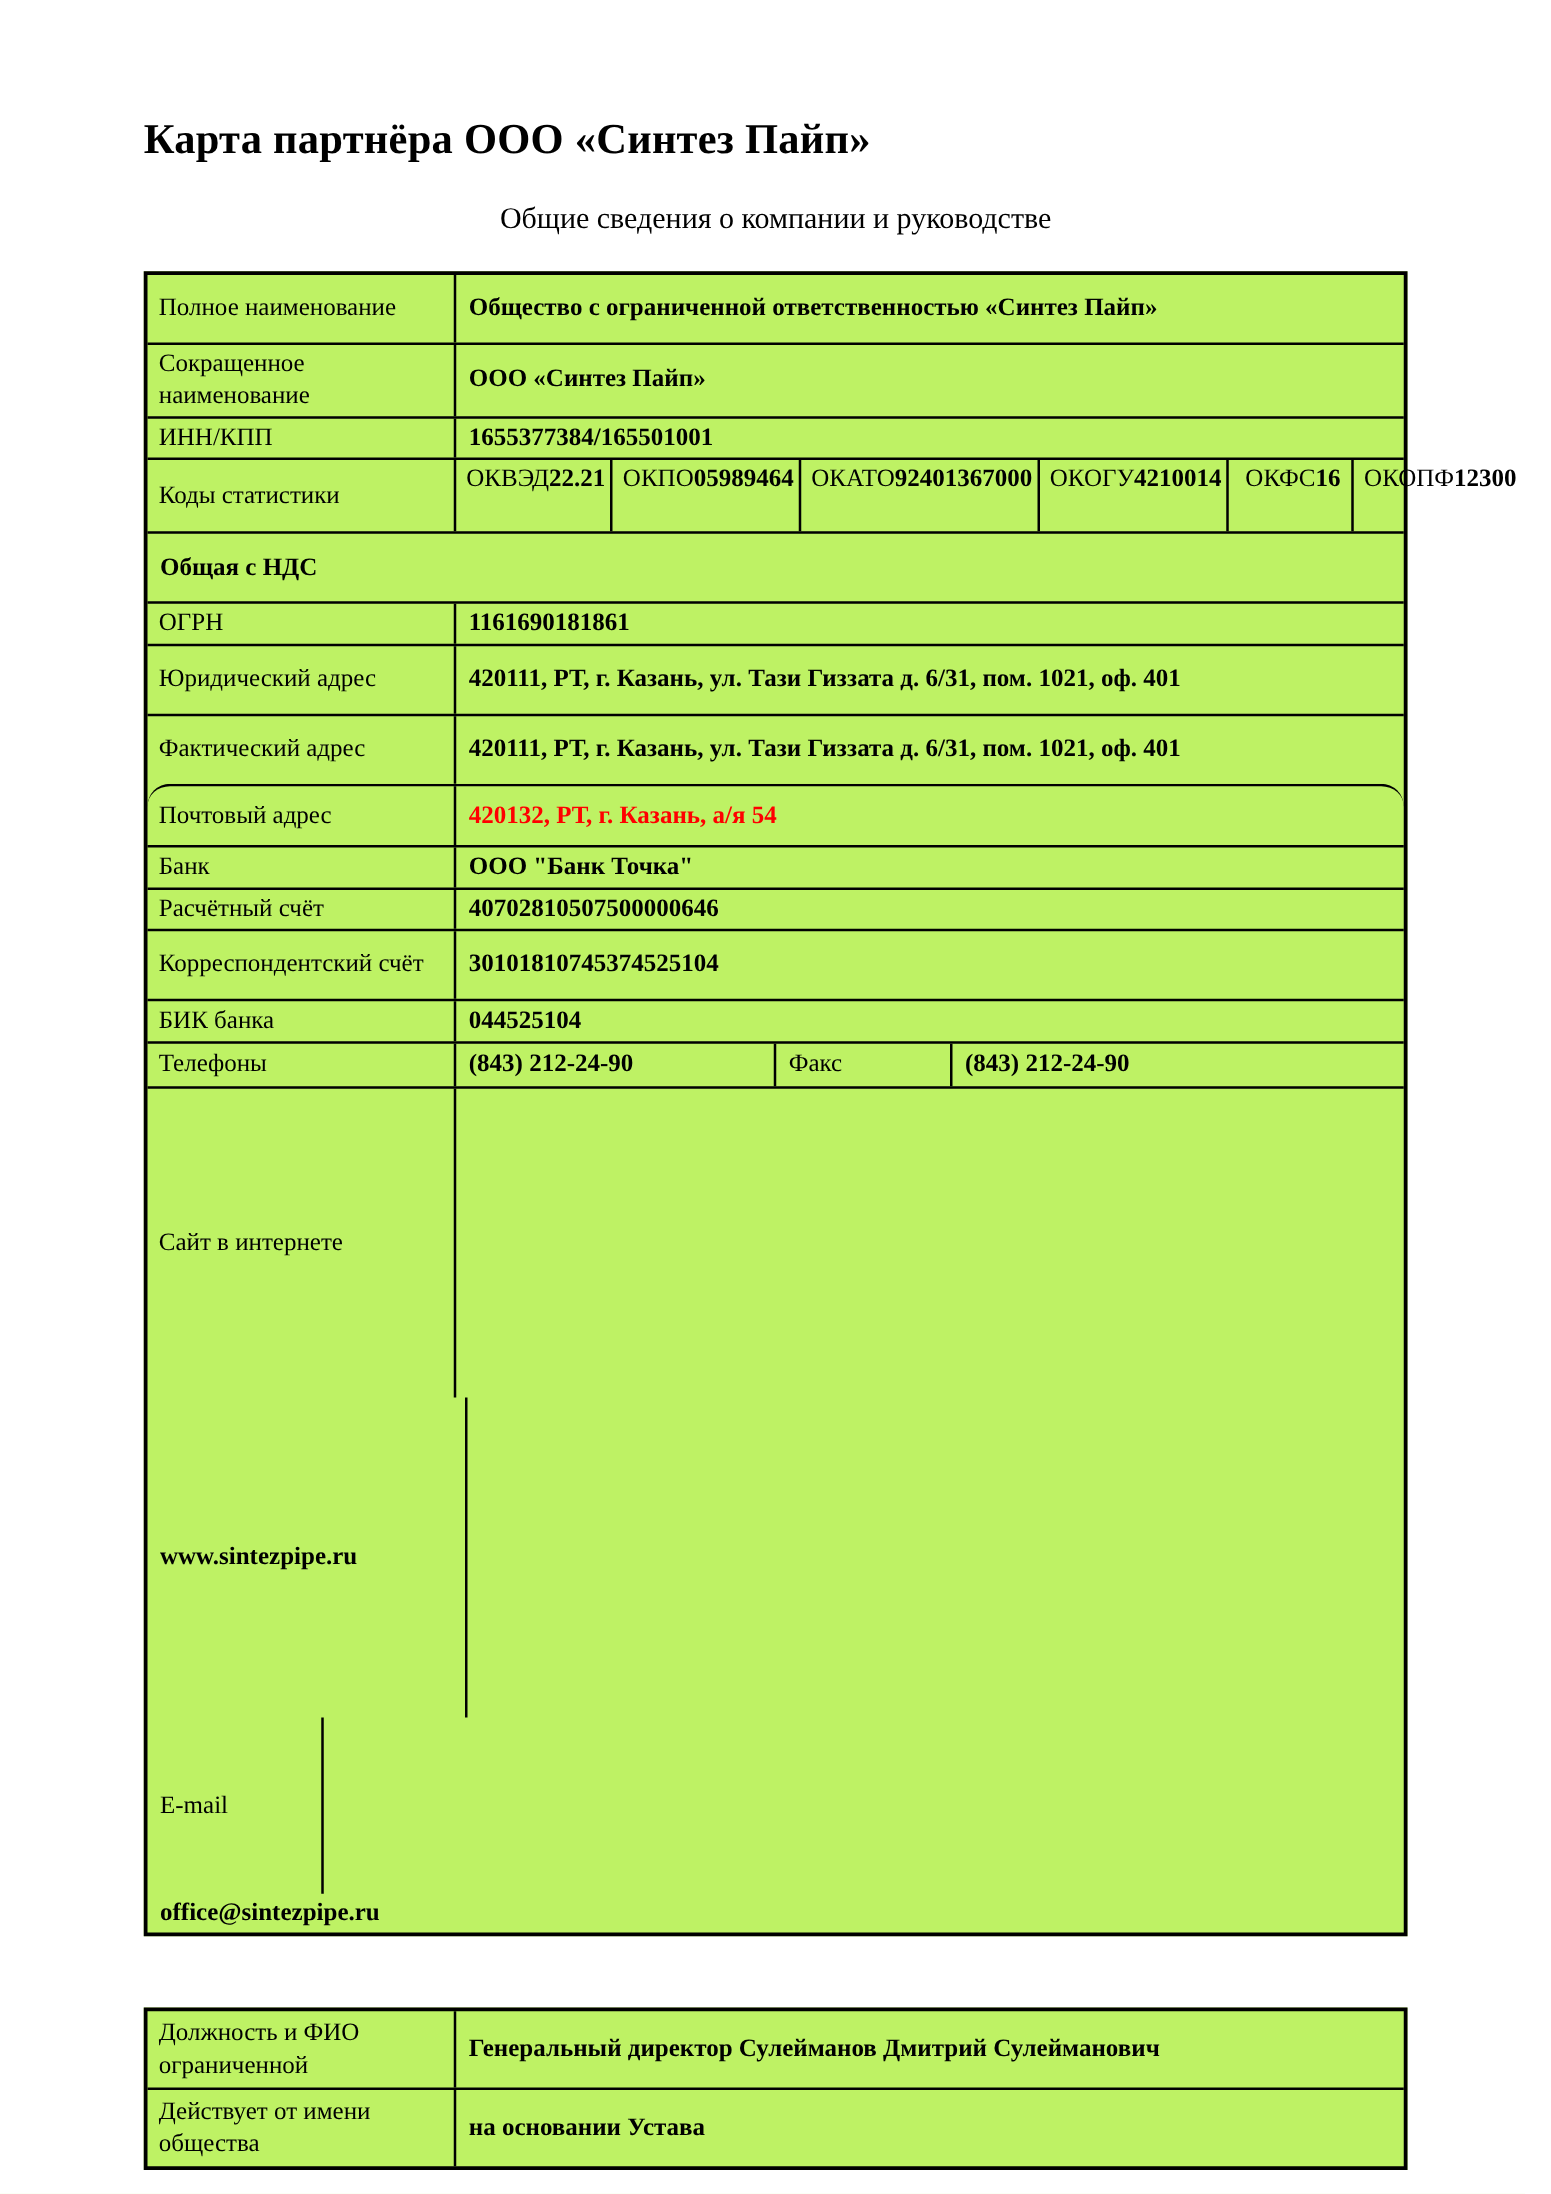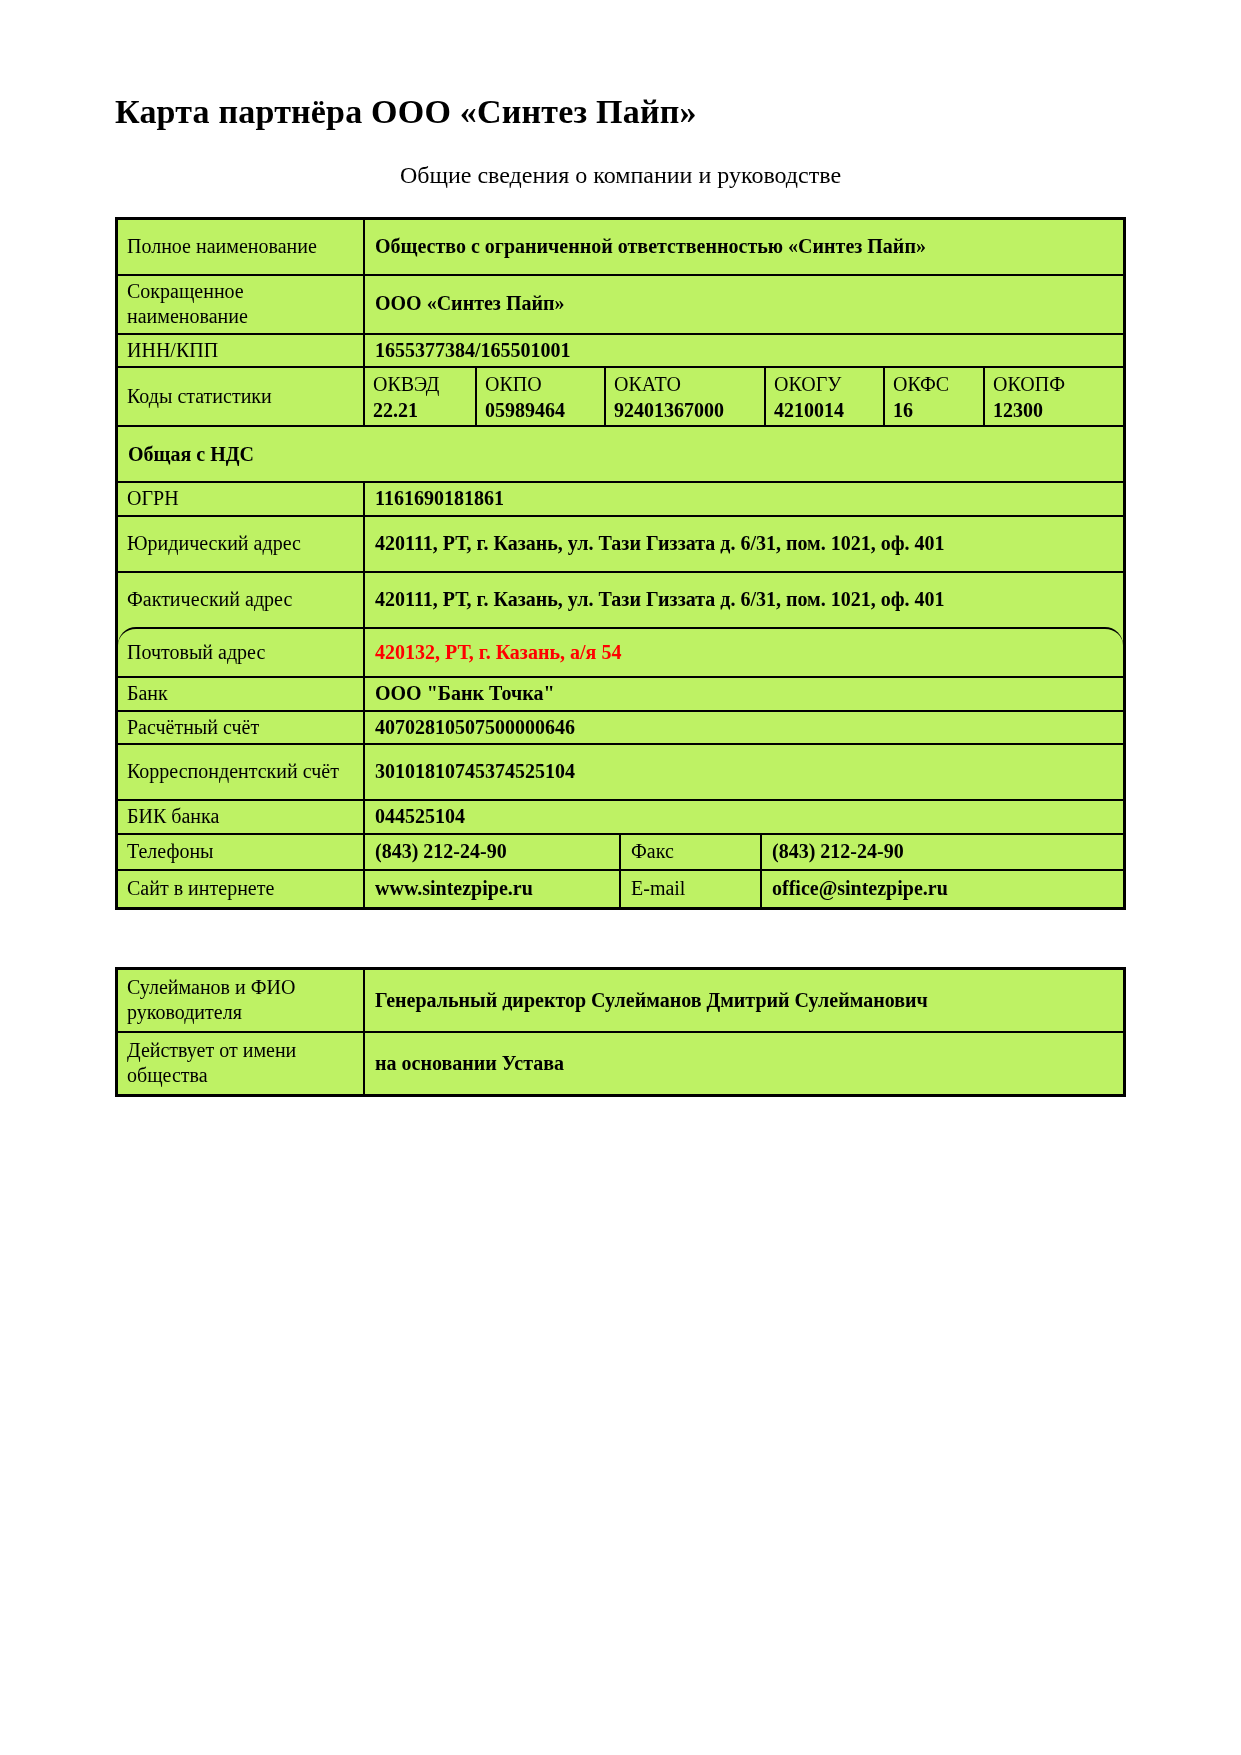--- a/index.html
+++ b/index.html
@@ -74,34 +74,34 @@
   }
   .red {
     color: #ff0000;
   }
   
   .r-2l  { min-height: 54px; }  
   .r-1l  { min-height: 31px; }  
   .r-cod { min-height: 57px; }  
   .r-pst { min-height: 47px; border-radius: 18px; }  
   .r-tel { min-height: 34px; }  
-  .r-www { min-height: 36px; }  
+  .r-www { min-height: 36px; flex-direction: column; }  
   .r-dir { min-height: 61px; }  
   
   .codes {
     flex: 1 1 auto;
     display: flex;
     align-items: stretch;
   }
   .code {
     box-sizing: border-box;
     border-left: 2px solid #000000;
     padding: 2px 4px 2px 8px;
     display: flex;
-    flex-direction: column;
+    flex-direction: row;
     justify-content: center;
     font-size: 20px;
     line-height: 1.3;
   }
   .code:first-child { border-left: none; }
   .code-name  { font-weight: normal; }
   .code-value { font-weight: bold; }
   .c-okved { flex: 0 0 110px; }
   .c-okpo  { flex: 0 0 129px; }
   .c-okato { flex: 0 0 160px; }
@@ -238,21 +238,21 @@
       <div class="val val-split1">www.sintezpipe.ru</div>
       <div class="mid-lbl">E-mail</div>
       <div class="val val-split2">office@sintezpipe.ru</div>
     </div>
 
   </div>
 
   <div class="tbl tbl2">
 
     <div class="row r-dir">
-      <div class="lbl">Сулейманов и ФИО руководителя</div>
+      <div class="lbl">Должность и ФИО ограниченной</div>
       <div class="val">Генеральный директор Сулейманов Дмитрий Сулейманович</div>
     </div>
 
     <div class="row r-dir">
       <div class="lbl">Действует от имени общества</div>
       <div class="val">на основании Устава</div>
     </div>
 
   </div>
 

